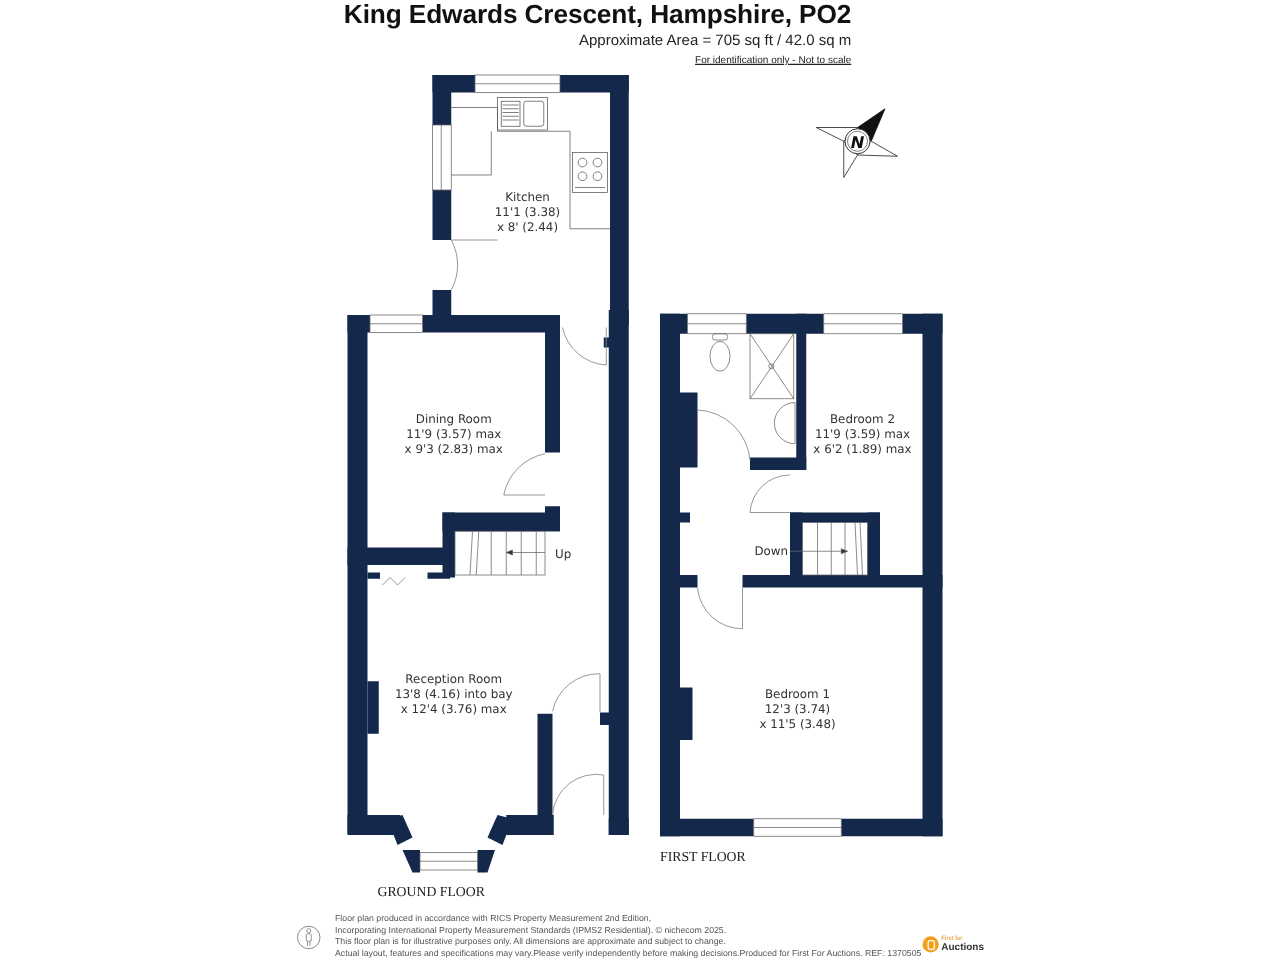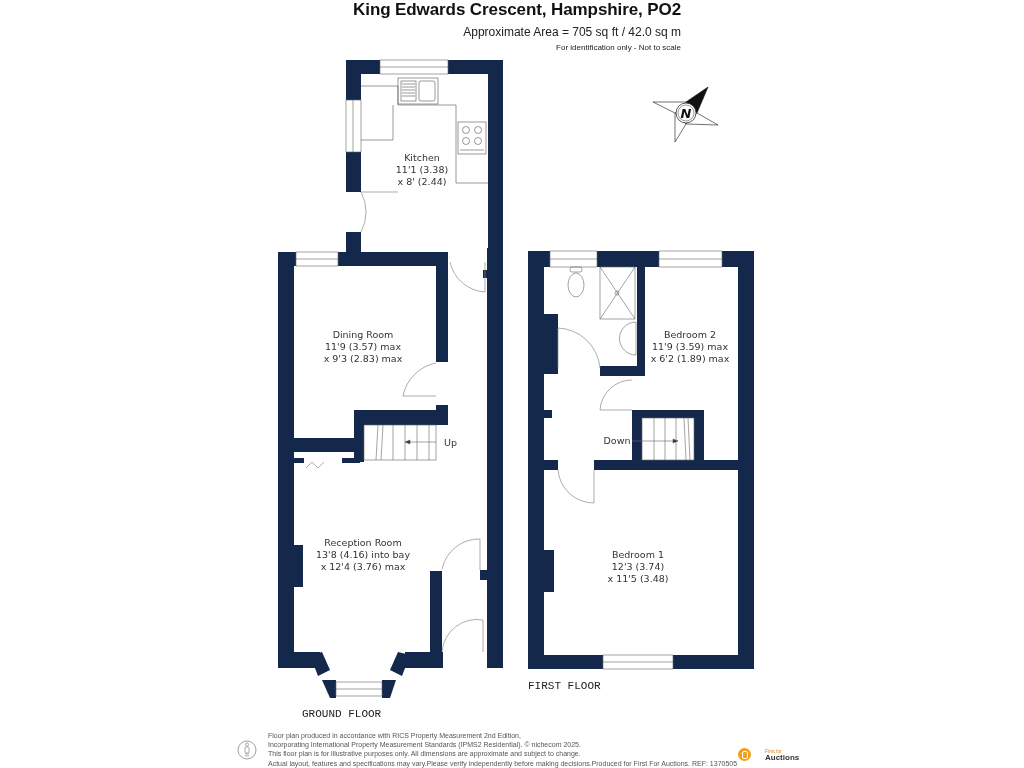--- a/index.html
+++ b/index.html
@@ -1,25 +1,25 @@
 <!DOCTYPE html>
 <html><head>
 <meta charset="utf-8">
 <style>
   html, body { margin: 0; padding: 0; background: #ffffff; }
   body { width: 1024px; height: 768px; position: relative; overflow: hidden; font-family: "Liberation Sans", sans-serif; color: #111; }
-  .title { position: absolute; right: 343px; top: 0px; font-size: 17px; font-weight: bold; color: #111; white-space: nowrap; letter-spacing: -0.1px; }
+  .title { position: absolute; right: 343px; top: 0px; font-size: 21px; font-weight: bold; color: #111; white-space: nowrap; letter-spacing: -0.1px; }
   .area { position: absolute; right: 343px; top: 25px; font-size: 12px; color: #222; white-space: nowrap; }
-  .note { position: absolute; right: 343px; top: 43px; font-size: 8px; color: #222; white-space: nowrap; }
+  .note { position: absolute; right: 343px; top: 43px; font-size: 8px; color: #222; white-space: nowrap; text-decoration: underline; }
   svg.plan { position: absolute; left: 0; top: 0; }
   .room-label { font-family: "DejaVu Sans", sans-serif; font-size: 9.5px; fill: #333; text-anchor: middle; }
-  .floor-label { position: absolute; font-family: Liberation Mono, monospace; font-size: 11px; color: #222; }
+  .floor-label { position: absolute; font-family: Liberation Serif, serif; font-size: 11px; color: #222; }
   .footer { position: absolute; left: 268px; top: 731px; font-size: 7px; color: #555; line-height: 9.2px; white-space: nowrap; }
   .footer-icon { position: absolute; left: 237px; top: 738px; width: 20px; height: 24px; }
-  .brand { position: absolute; left: 738px; top: 748px; display: flex; align-items: flex-start; gap: 14px; }
+  .brand { position: absolute; left: 738px; top: 748px; display: flex; align-items: flex-end; gap: 2px; }
   .brand-logo { width: 13px; height: 13px; border-radius: 50%; background: #f0a01c; position: relative; }
   .brand-logo::after { content: ""; position: absolute; left: 4px; top: 3px; width: 4px; height: 6px; border: 1px solid #fff; border-radius: 2px; }
   .brand-text { display: flex; flex-direction: column; line-height: 6px; }
   .brand-top { font-size: 5px; color: #e08a10; }
   .brand-bottom { font-size: 8px; font-weight: bold; color: #333; line-height: 8px; }
 </style>
 </head>
 <body>
 
 <div class="title">King Edwards Crescent, Hampshire, PO2</div>

